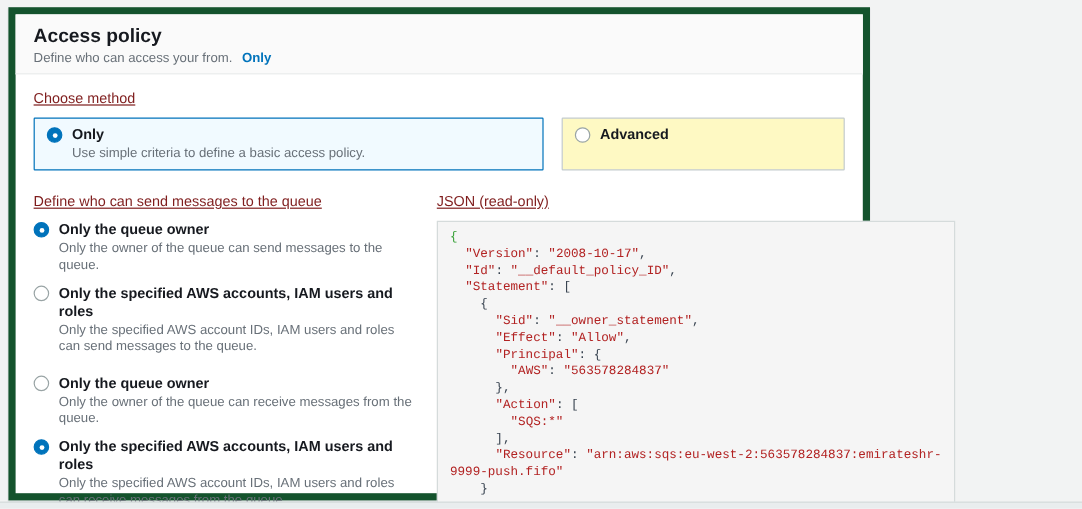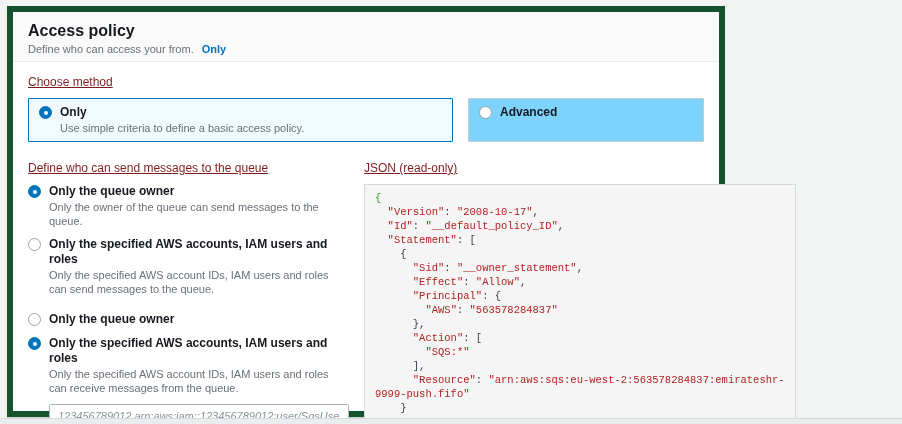--- a/index.html
+++ b/index.html
@@ -17,21 +17,21 @@
   .card-subtitle-row { margin-top:2px; font-size:11px; line-height:15px; }
   .card-subtitle { color:#687078; }
   .info-link { color:#0073bb; font-weight:700; margin-left:8px; text-decoration:none; cursor:pointer; }
 
   .card-body { padding:12px 15px 0 15px; }
 
   .field-label { font-size:12px; color:#7f1d1d; line-height:16px;text-decoration:underline; }
 
   .method-row { display:flex; gap:15px; margin-top:8px; }
   .method-card {
-    border:1px solid #c3cbcd; background:#7dd3fc; border-radius:1px;
+    border:1px solid #c3cbcd; background:#fef9c3; border-radius:1px;
     padding:6px 10px; height:44px; cursor:pointer;
   }
   .method-card.selected { background:#f1faff; border-color:#0073bb; }
   .method-card.m0 { width:425px; }
   .method-card.m1 { flex:1; }
 
   .opt-row { display:flex; align-items:flex-start; }
   .radio {
     width:13px; height:13px; border-radius:50%; border:1px solid #99a4a5; background:#fff;
     margin-right:8px; margin-top:1px; flex:none; position:relative; cursor:pointer;
@@ -122,20 +122,21 @@
             <div class="opt-desc">Only the specified AWS account IDs, IAM users and roles can send messages to the queue.</div>
           </div>
         </div>
 
         <div class="group">
           <div class="option">
             <div class="opt-row">
               <span class="radio"></span>
               <span class="opt-label">Only the queue owner</span>
             </div>
+            <div class="opt-desc">Only the owner of the queue can receive messages from the queue.</div>
           </div>
           <div class="option">
             <div class="opt-row">
               <span class="radio checked"></span>
               <span class="opt-label">Only the specified AWS accounts, IAM users and roles</span>
             </div>
             <div class="opt-desc">Only the specified AWS account IDs, IAM users and roles can receive messages from the queue.</div>
           </div>
           <div class="ta-wrap">
             <textarea class="acct-textarea" placeholder="123456789012,arn:aws:iam::123456789012:user/SqsUser" style=""></textarea>

